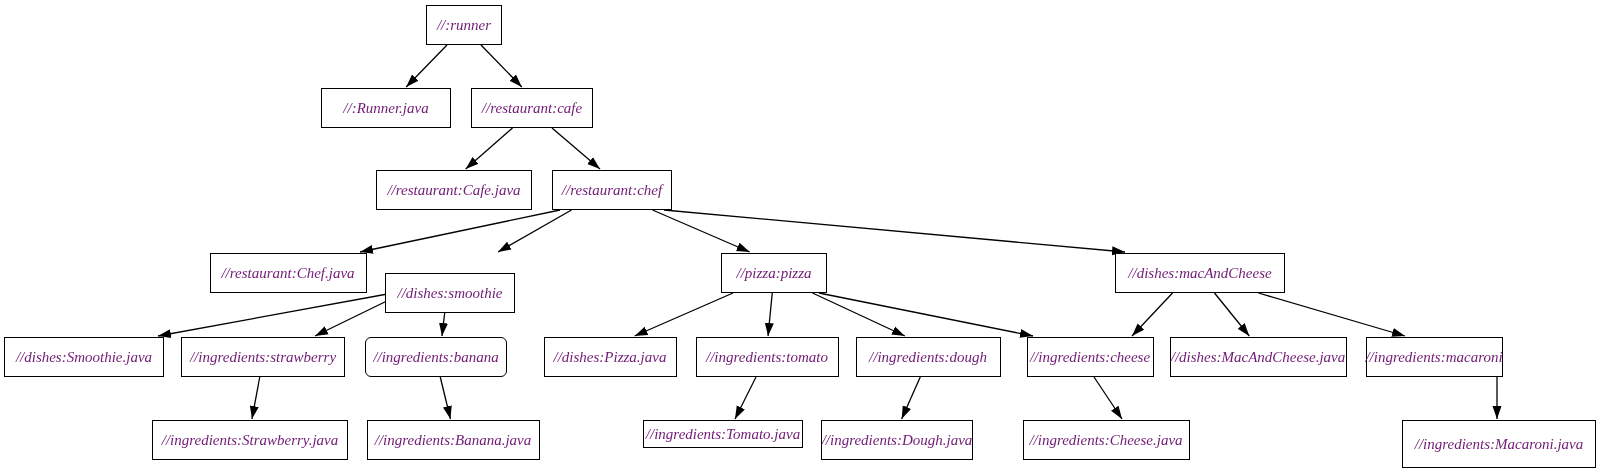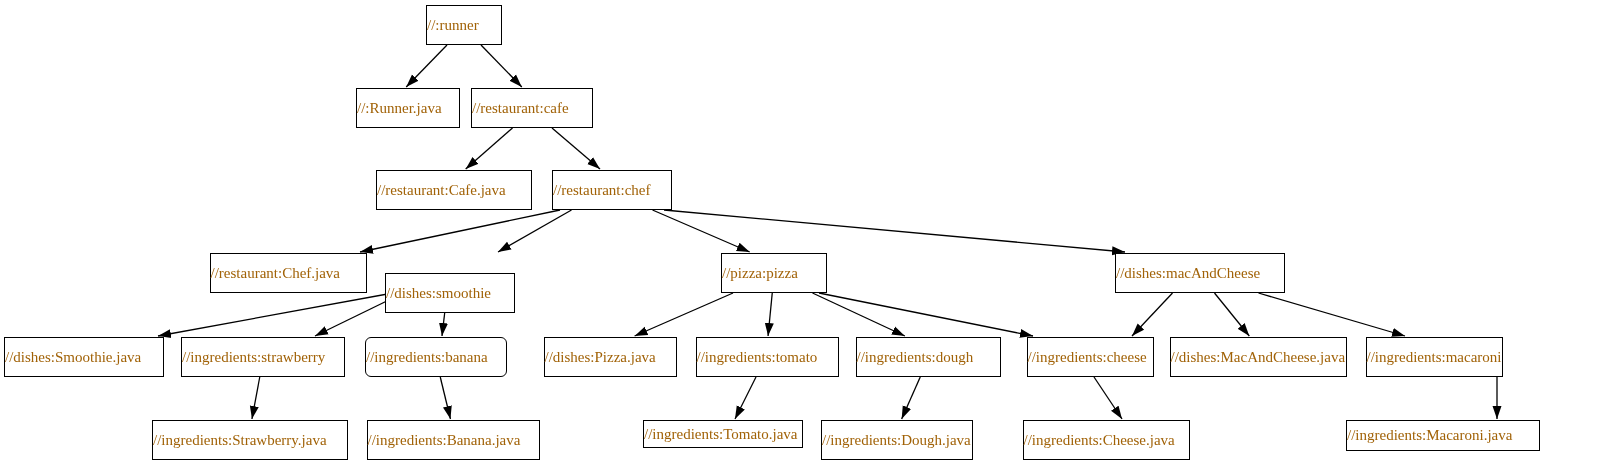--- a/index.html
+++ b/index.html
@@ -22,24 +22,26 @@
     height: 468px;
   }
   .node {
     position: absolute;
     height: 40px;
     border: 1.5px solid #000000;
     background: #ffffff;
     box-sizing: border-box;
     display: flex;
     align-items: center;
+    justify-content: center;
     white-space: nowrap;
     font-size: 15px;
-    color: #a16207;
+    color: #701a75;
     line-height: 1;
+    font-style: italic;
   }
 </style>
 </head>
 <body>
 
 <div id="canvas" style="background: rgb(255, 255, 255);">
   <svg id="edges-layer" xmlns="http://www.w3.org/2000/svg" viewBox="0 0 1600 468">
     <defs>
       <marker id="arrowhead" markerUnits="userSpaceOnUse" markerWidth="14" markerHeight="10" refX="13" refY="5" orient="auto">
         <path d="M0,0.5 L13,5 L0,9.5 Z" fill="#000000"></path>
@@ -69,21 +71,21 @@
         <line x1="756" y1="377" x2="735" y2="419" stroke="#000000" stroke-width="1.3" marker-end="url(#arrowhead)"></line>
         <line x1="920.25" y1="377" x2="901.65" y2="419" stroke="#000000" stroke-width="1.3" marker-end="url(#arrowhead)"></line>
         <line x1="1094" y1="377" x2="1122" y2="419" stroke="#000000" stroke-width="1.3" marker-end="url(#arrowhead)"></line>
         <line x1="1497" y1="377" x2="1497" y2="419" stroke="#000000" stroke-width="1.3" marker-end="url(#arrowhead)"></line>
       </g>
   </svg>
   <div id="nodes-layer">
       <div class="node" style="left: 426px; top: 5px; width: 76px; height: 40px; border-color: rgb(0, 0, 0); background: rgb(255, 255, 255);">
         <span>//:runner</span>
       </div>
-      <div class="node" style="left: 356px; top: 88px; width: 104px; height: 40px; border-color: rgb(0, 0, 0); background: rgb(255, 255, 255);">
+      <div class="node" style="left: 321px; top: 88px; width: 130px; height: 40px; border-color: rgb(0, 0, 0); background: rgb(255, 255, 255);">
         <span>//:Runner.java</span>
       </div>
       <div class="node" style="left: 471px; top: 88px; width: 122px; height: 40px; border-color: rgb(0, 0, 0); background: rgb(255, 255, 255);">
         <span>//restaurant:cafe</span>
       </div>
       <div class="node" style="left: 376px; top: 170px; width: 156px; height: 40px; border-color: rgb(0, 0, 0); background: rgb(255, 255, 255);">
         <span>//restaurant:Cafe.java</span>
       </div>
       <div class="node" style="left: 552px; top: 170px; width: 120px; height: 40px; border-color: rgb(0, 0, 0); background: rgb(255, 255, 255);">
         <span>//restaurant:chef</span>
@@ -135,17 +137,17 @@
       </div>
       <div class="node" style="left: 643px; top: 420px; width: 160px; height: 28px; border-color: rgb(0, 0, 0); background: rgb(255, 255, 255);">
         <span>//ingredients:Tomato.java</span>
       </div>
       <div class="node" style="left: 821px; top: 420px; width: 152px; height: 40px; border-color: rgb(0, 0, 0); background: rgb(255, 255, 255);">
         <span>//ingredients:Dough.java</span>
       </div>
       <div class="node" style="left: 1022.5px; top: 420px; width: 167px; height: 40px; border-color: rgb(0, 0, 0); background: rgb(255, 255, 255);">
         <span>//ingredients:Cheese.java</span>
       </div>
-      <div class="node" style="left: 1346px; top: 420px; width: 194px; height: 31px; border-color: rgb(0, 0, 0); background: rgb(255, 255, 255);">
+      <div class="node" style="left: 1402px; top: 420px; width: 194px; height: 48px; border-color: rgb(0, 0, 0); background: rgb(255, 255, 255);">
         <span>//ingredients:Macaroni.java</span>
       </div>
     </div>
 </div>
 
 </body></html>

